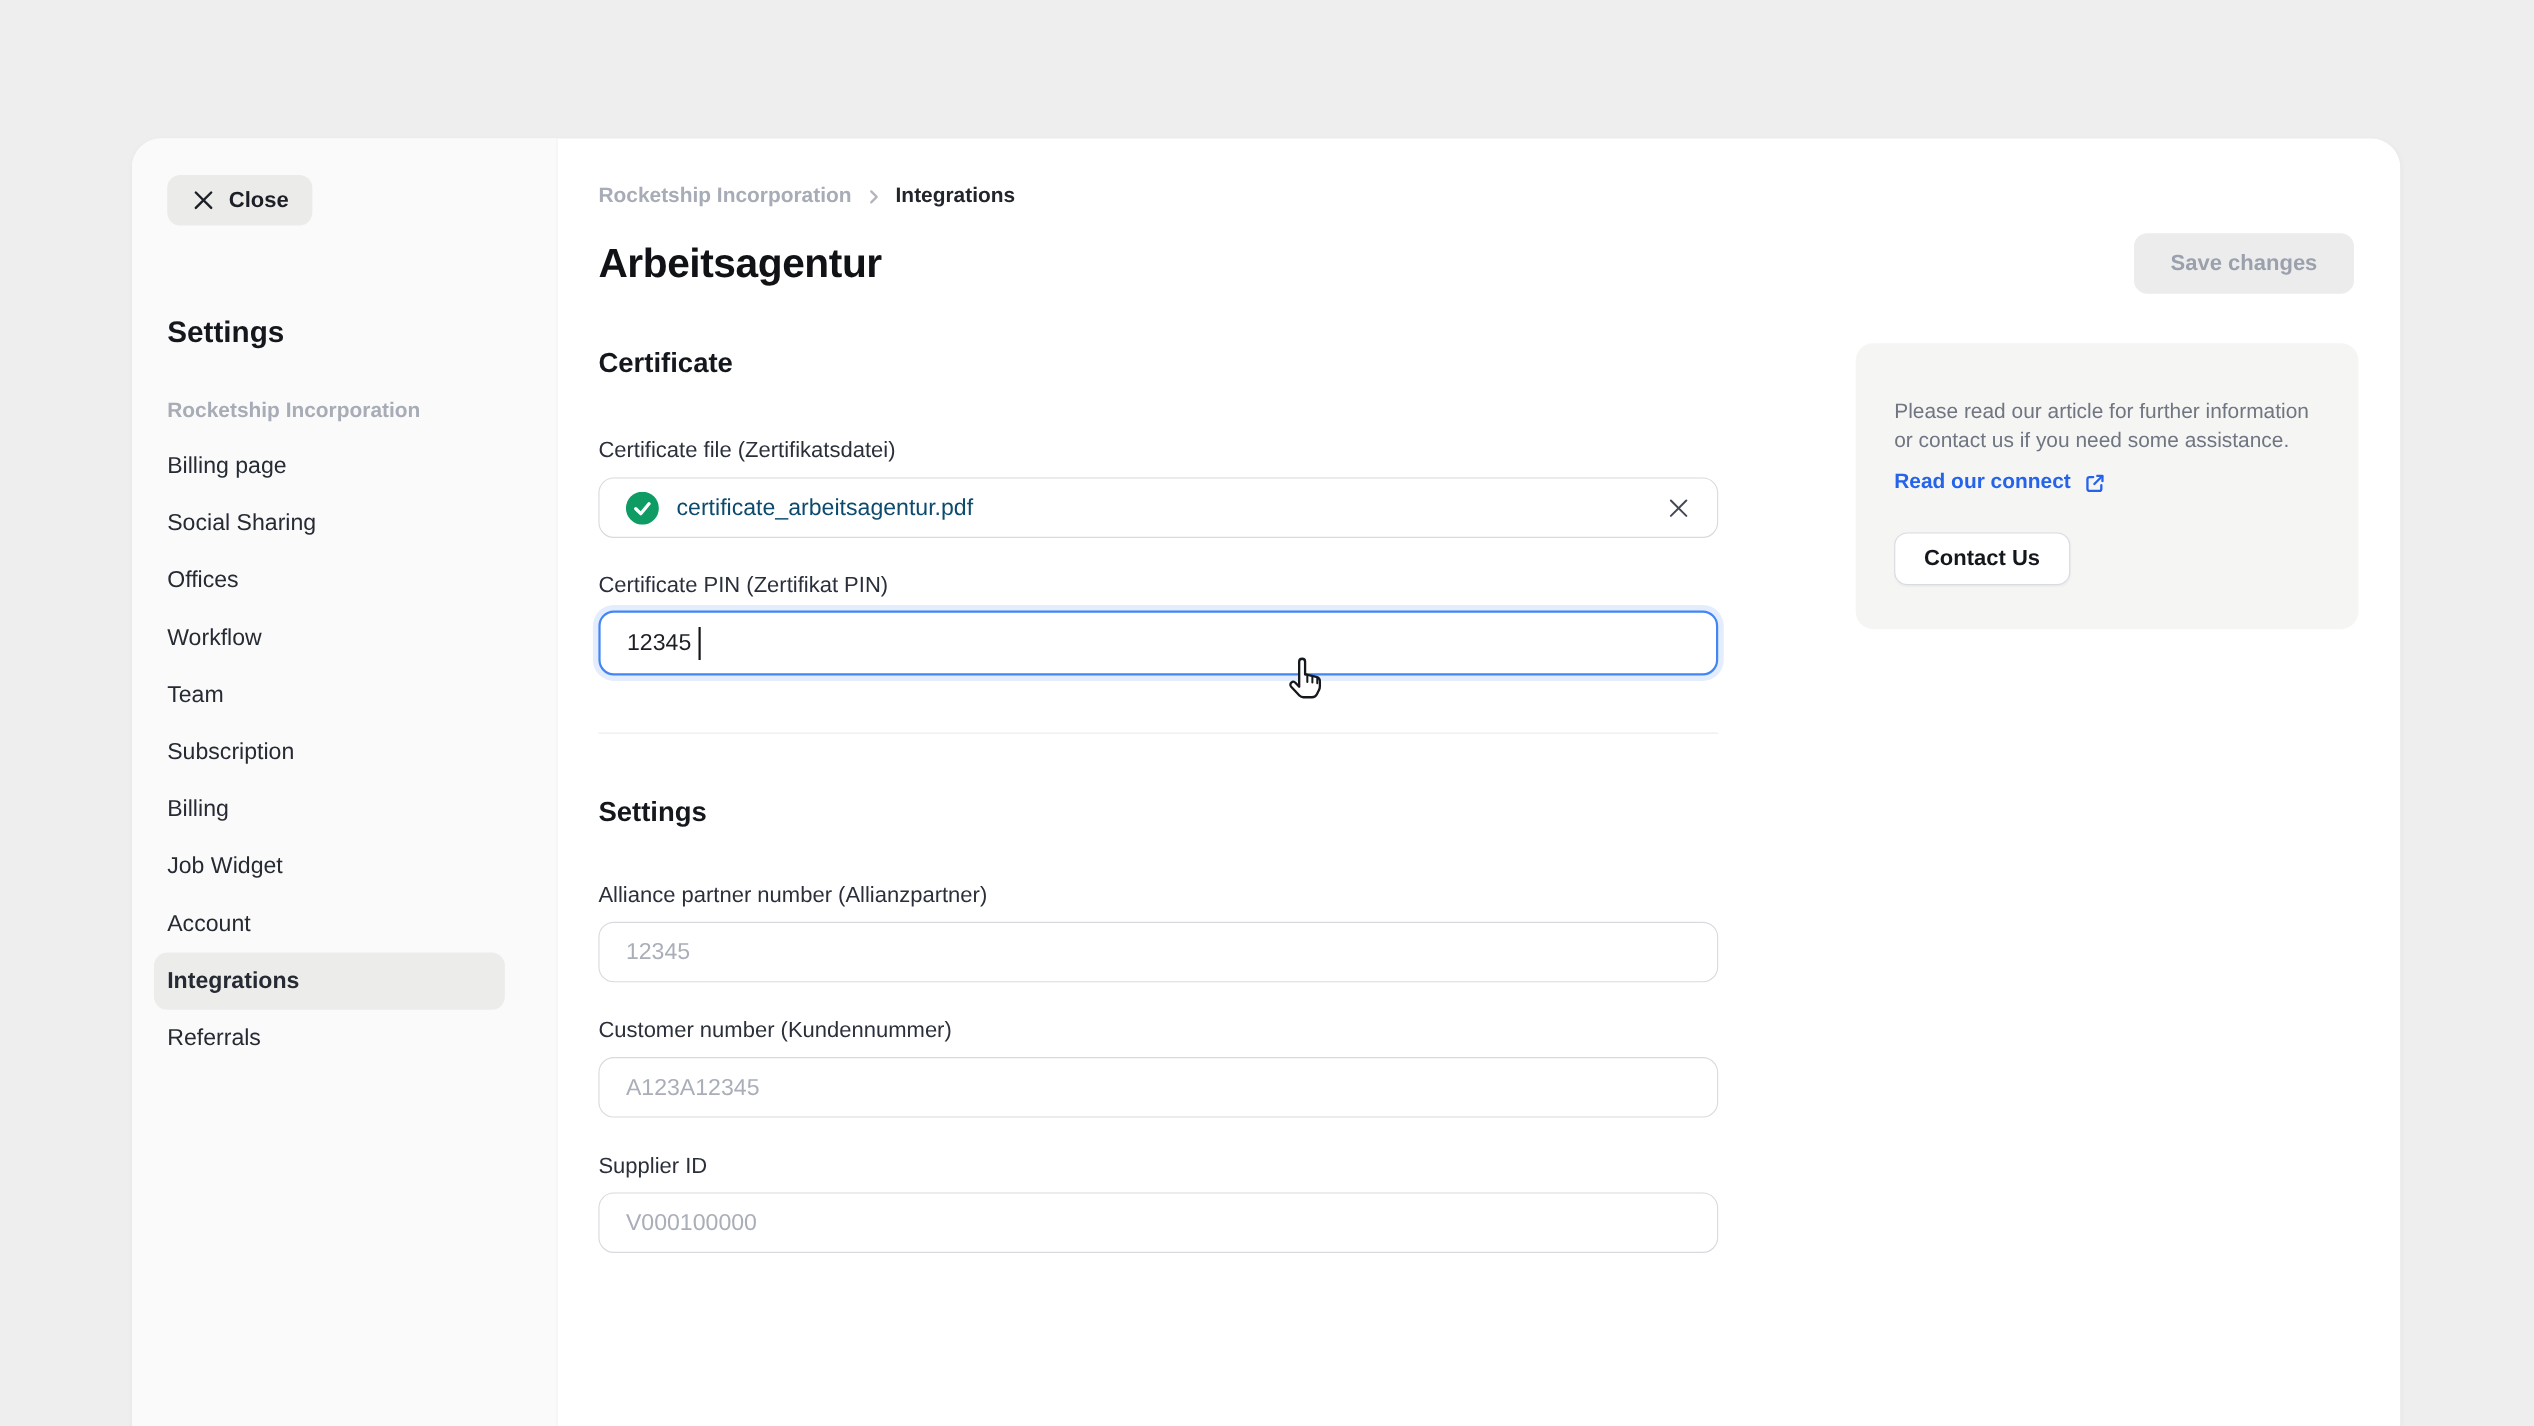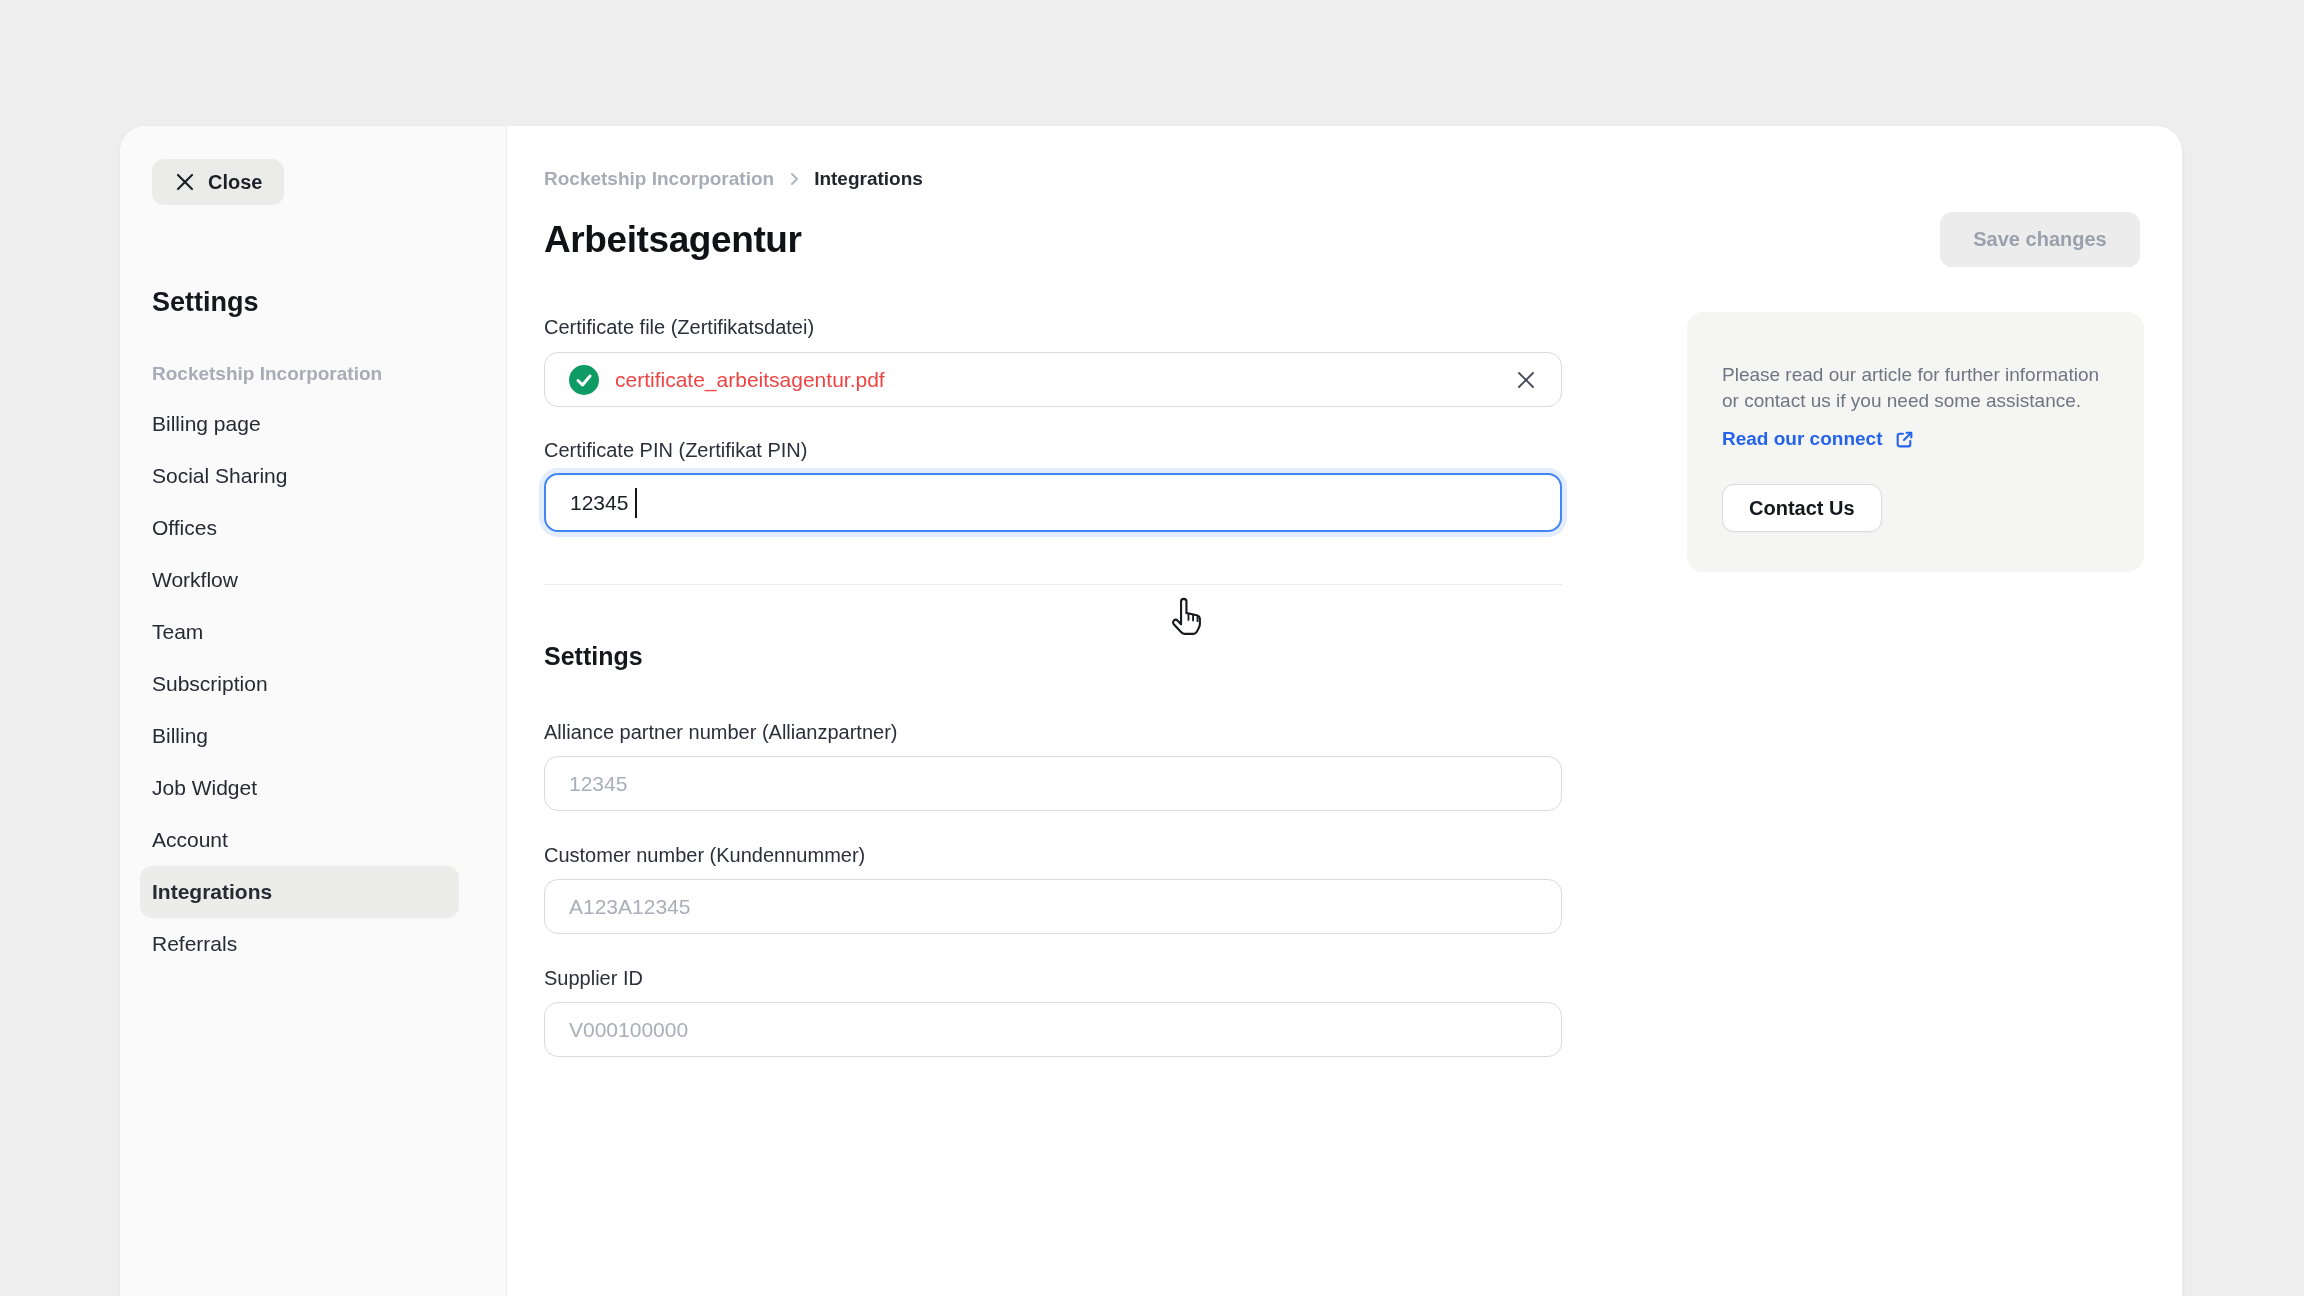--- a/index.html
+++ b/index.html
@@ -45,21 +45,21 @@
   .sec-settings { margin-top:55px; }
 
   .field-label { font-size:20px; font-weight:500; color:#2a2f3a; line-height:26px; }
   .lbl-m50 { margin-top:50px; } .lbl-m30 { margin-top:30px; }
   .lbl-m47 { margin-top:47px; } .lbl-m31 { margin-top:31px; }
 
   .file-field {
     margin-top:12px; height:55px; display:flex; align-items:center; gap:16px;
     border:1.5px solid #d7dade; border-radius:14px; padding:0 24px; background:#fff;
   }
-  .file-name { font-size:21px; color:#ef4444; flex:1; }
+  .file-name { font-size:21px; color:#0c4a6e; flex:1; }
   .icon-btn { background:none; border:none; cursor:pointer; display:flex; align-items:center; padding:0; }
 
   .pin-field {
     margin-top:10px; height:59px; display:flex; align-items:center;
     border:2px solid #4285f4; border-radius:14px; padding:0 24px; background:#fff;
     box-shadow:0 0 0 5px rgba(66,133,244,0.15);
   }
   .pin-value { font-size:21px; color:#1c1f26; }
   .caret { display:inline-block; width:2px; height:30px; background:#14161a; margin-left:7px; vertical-align:middle; }
 
@@ -136,20 +136,21 @@
       <div class="breadcrumb">
         <span class="crumb-parent">Rocketship Incorporation</span>
         <svg width="16" height="16" viewBox="0 0 16 16" fill="none" stroke="#b0b5be" stroke-width="2" stroke-linecap="round" stroke-linejoin="round">
             <polyline points="6 3 11 8 6 13"></polyline>
           </svg>
         <span class="crumb-current">Integrations</span>
       </div>
 
       <h1 class="page-title">Arbeitsagentur</h1>
 
+      <h2 class="section-title sec-cert">Certificate</h2>
 
       <div class="field-label lbl-m50">Certificate file (Zertifikatsdatei)</div>
       <div class="file-field">
         <svg width="30" height="30" viewBox="0 0 30 30">
             <circle cx="15" cy="15" r="15" fill="#0e9c64"></circle>
             <polyline points="9 15.5 13.5 20 21 11" fill="none" stroke="#ffffff" stroke-width="3" stroke-linecap="round" stroke-linejoin="round"></polyline>
           </svg>
         <span class="file-name">certificate_arbeitsagentur.pdf</span>
         <button class="icon-btn">
           <svg width="22" height="22" viewBox="0 0 22 22" fill="none" stroke="#434957" stroke-width="1.8" stroke-linecap="round">

